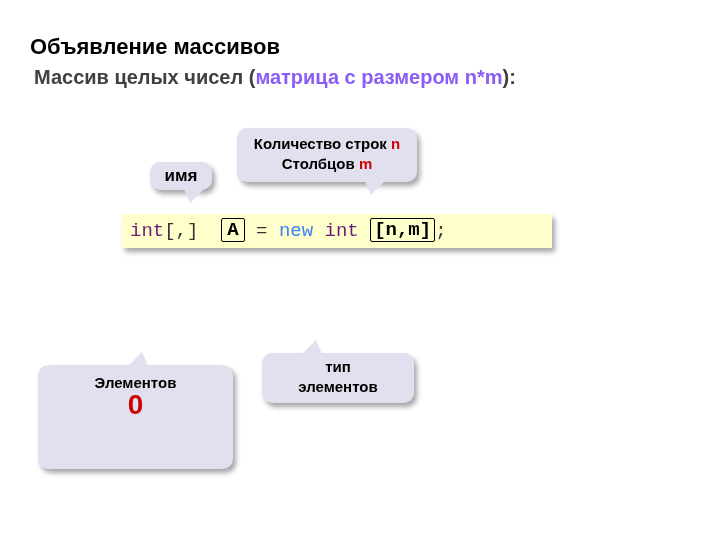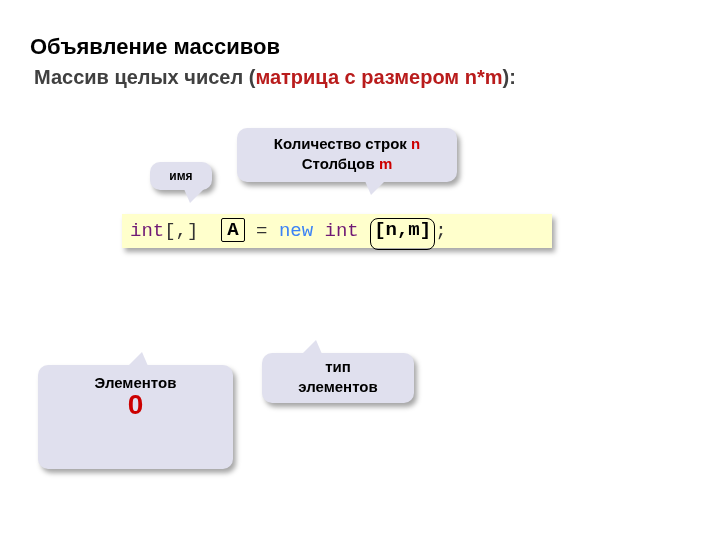--- a/index.html
+++ b/index.html
@@ -21,21 +21,21 @@
     color: #000;
   }
   .subtitle {
     position: absolute;
     left: 34px;
     top: 66px;
     font-size: 20px;
     font-weight: bold;
   }
   .sub-blue { color: #404040; }
-  .sub-red { color: #b91c1c; }
+  .sub-red { color: #8b5cf6; }
 
   .callout {
     position: absolute;
     background: #e0e0ee;
     border-radius: 10px;
     box-shadow: 3px 4px 5px rgba(0,0,0,0.35);
     text-align: center;
     font-weight: bold;
     color: #000;
   }
@@ -49,24 +49,24 @@
     border-right: 14px solid transparent;
     border-top: 14px solid #e0e0ee;
   }
   .callout .tail.up {
     top: -13px;
     border-left: 14px solid transparent;
     border-right: 6px solid transparent;
     border-bottom: 14px solid #e0e0ee;
   }
 
-  .c-name { left: 150px; top: 162px; width: 62px; height: 28px; font-size: 12px; line-height: 28px; }
+  .c-name { left: 150px; top: 162px; width: 62px; height: 28px; font-size: 17px; line-height: 28px; }
   .c-name .tail.down { left: 34px; }
 
-  .c-rowscols { left: 237px; top: 128px; width: 220px; height: 54px; font-size: 15px; padding-top: 6px; line-height: 20px; }
+  .c-rowscols { left: 237px; top: 128px; width: 180px; height: 54px; font-size: 15px; padding-top: 6px; line-height: 20px; }
   .c-rowscols .tail.down { left: 128px; }
   .c-rowscols .red { color: #cc0000; }
 
   .c-default { left: 38px; top: 365px; width: 195px; height: 104px; font-size: 15px; padding-top: 8px; line-height: 20px; }
   .c-default .tail.up { left: 90px; }
   .c-default .big { color: #cc0000; font-size: 28px; display: block; margin-top: 2px; }
 
   .c-type { left: 262px; top: 353px; width: 152px; height: 50px; font-size: 15px; padding-top: 4px; line-height: 20px; }
   .c-type .tail.up { left: 40px; }
 
@@ -94,24 +94,24 @@
     padding: 0 5px;
     line-height: 22px;
     height: 24px;
     vertical-align: 1px;
     color: #000;
     font-weight: bold;
   }
   .codebox .box-nm {
     display: inline-block;
     border: 1px solid #000;
-    border-radius: 8px;
+    border-radius: 2px;
     padding: 0 3px;
     line-height: 22px;
-    height: 32px;
+    height: 24px;
     vertical-align: 1px;
     color: #000;
     font-weight: bold;
   }
 </style>
 </head>
 <body>
 
 <div class="title">Объявление массивов</div>
 

